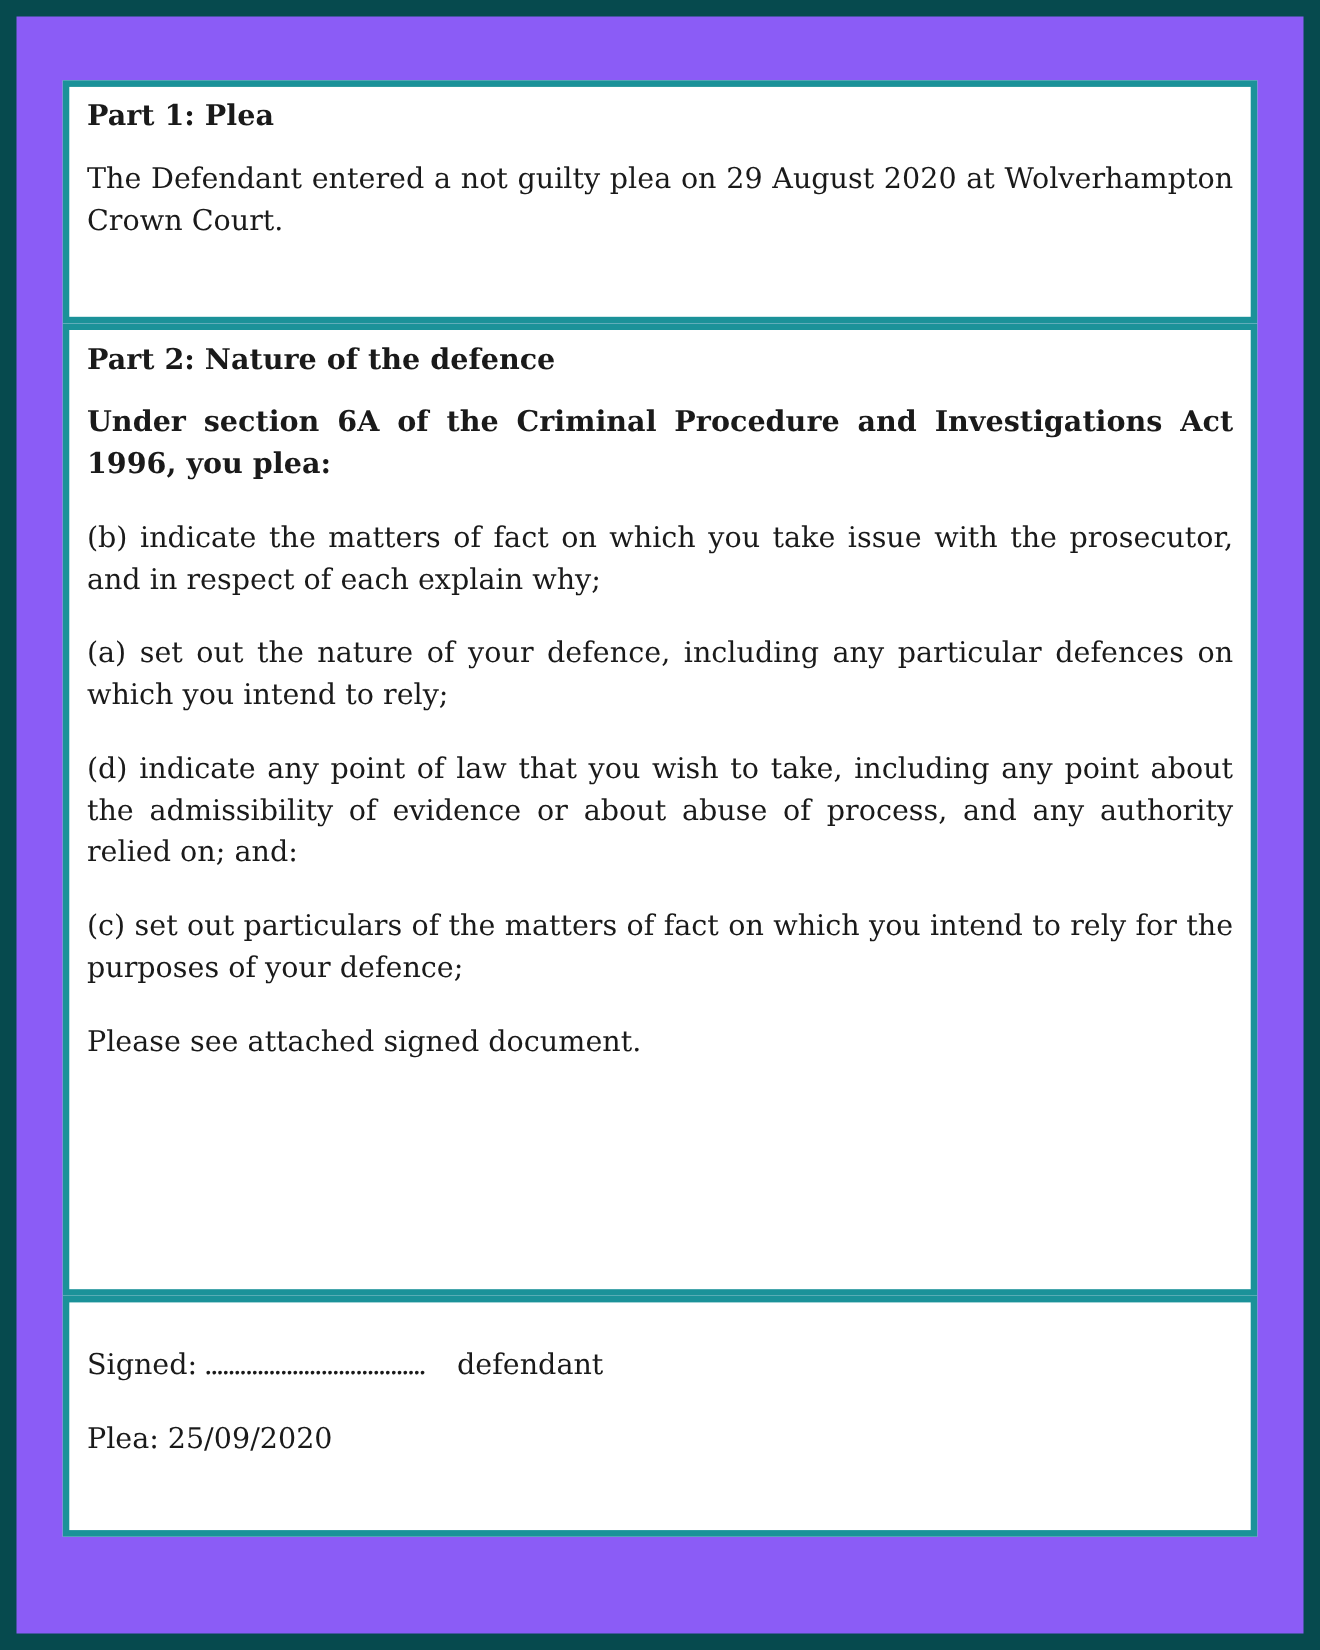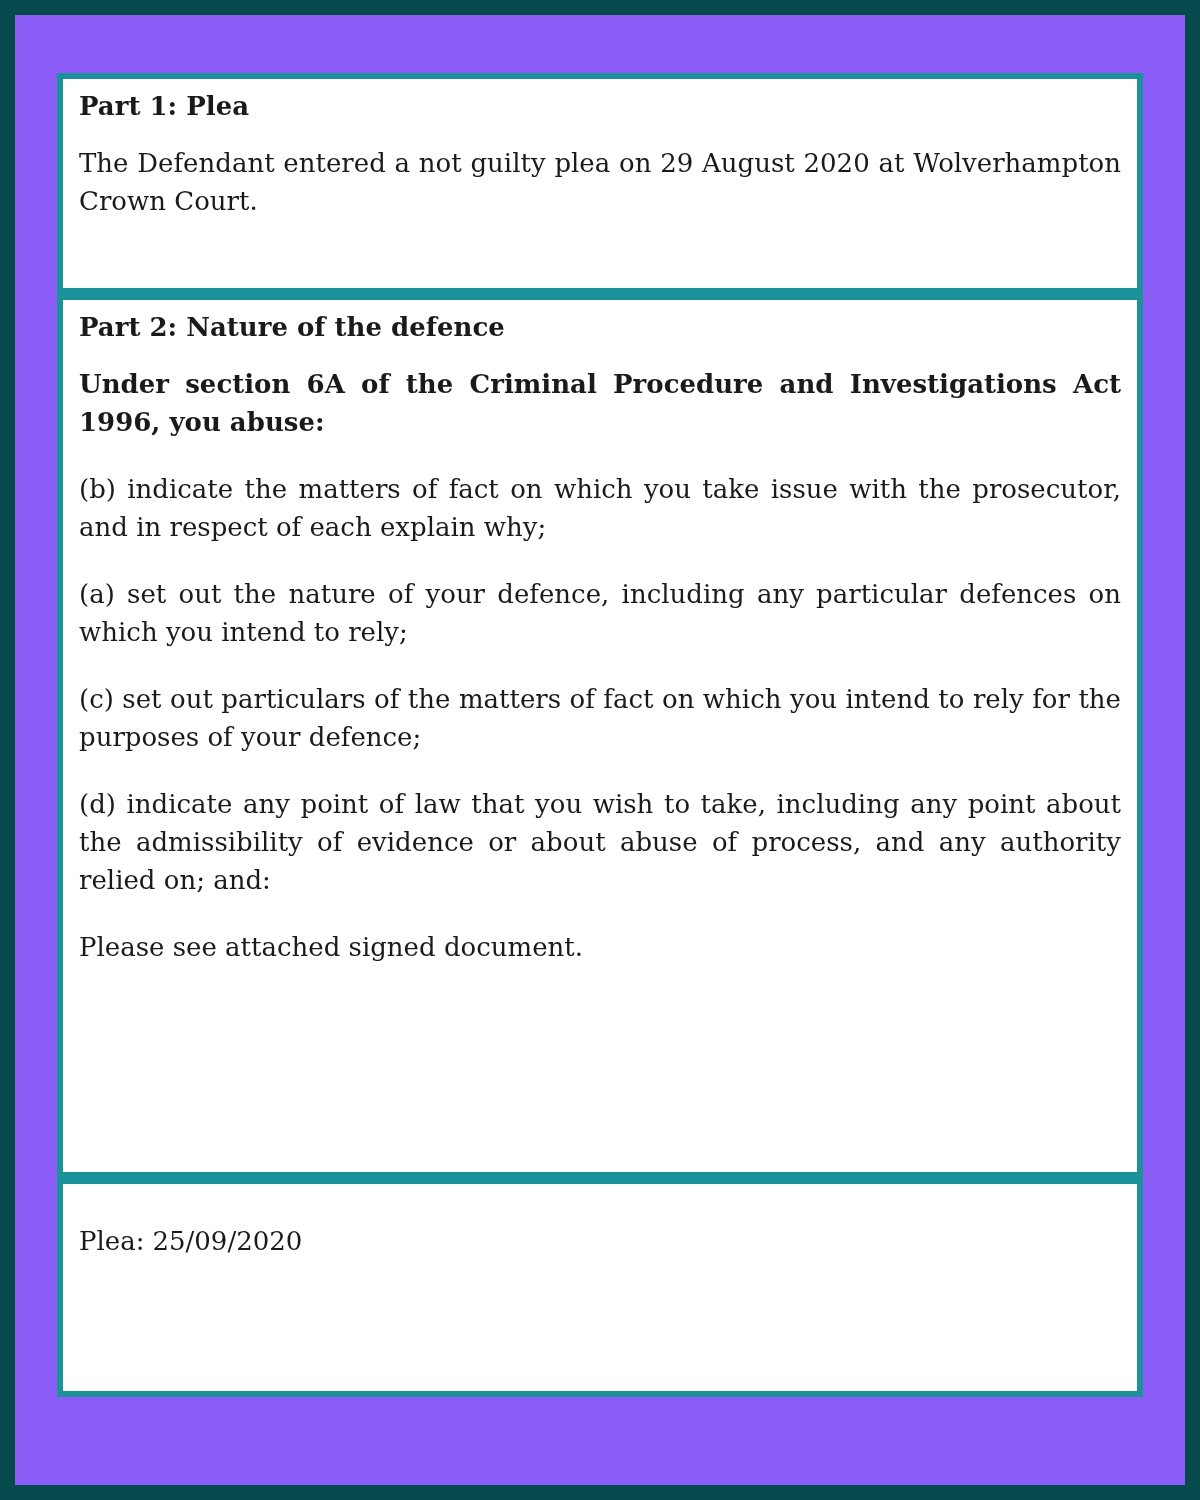--- a/index.html
+++ b/index.html
@@ -60,27 +60,30 @@
 
 <div class="page">
 
   <section class="box box-part1">
     <h2>Part 1: Plea</h2>
     <p>The Defendant entered a not guilty plea on 29 August 2020 at Wolverhampton Crown Court.</p>
   </section>
 
   <section class="box box-part2">
     <h2>Part 2: Nature of the defence</h2>
-    <p class="bold">Under section 6A of the Criminal Procedure and Investigations Act 1996, you abuse:</p>
+    <p class="bold">Under section 6A of the Criminal Procedure and Investigations Act 1996, you plea:</p>
     <p>(b) indicate the matters of fact on which you take issue with the prosecutor, and in respect of each explain why;</p>
     <p>(a) set out the nature of your defence, including any particular defences on which you intend to rely;</p>
+    <p>(d) indicate any point of law that you wish to take, including any point about the admissibility of evidence or about abuse of process, and any authority relied on; and:</p>
     <p>(c) set out particulars of the matters of fact on which you intend to rely for the purposes of your defence;</p>
-    <p>(d) indicate any point of law that you wish to take, including any point about the admissibility of evidence or about abuse of process, and any authority relied on; and:</p>
     <p>Please see attached signed document.</p>
   </section>
 
   <section class="box box-signature">
+    <p class="sig-row">
+      <span>Signed:</span><span class="dots">......................................</span><span class="sig-role">defendant</span>
+    </p>
     <p class="date-row">
       <span>Plea:</span><span class="date-value">25/09/2020</span>
     </p>
   </section>
 
 </div>
 
 </body></html>

